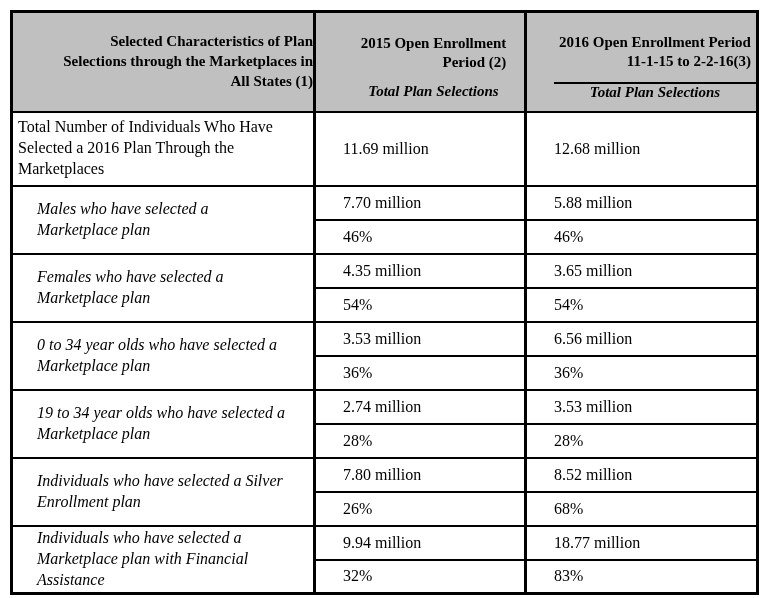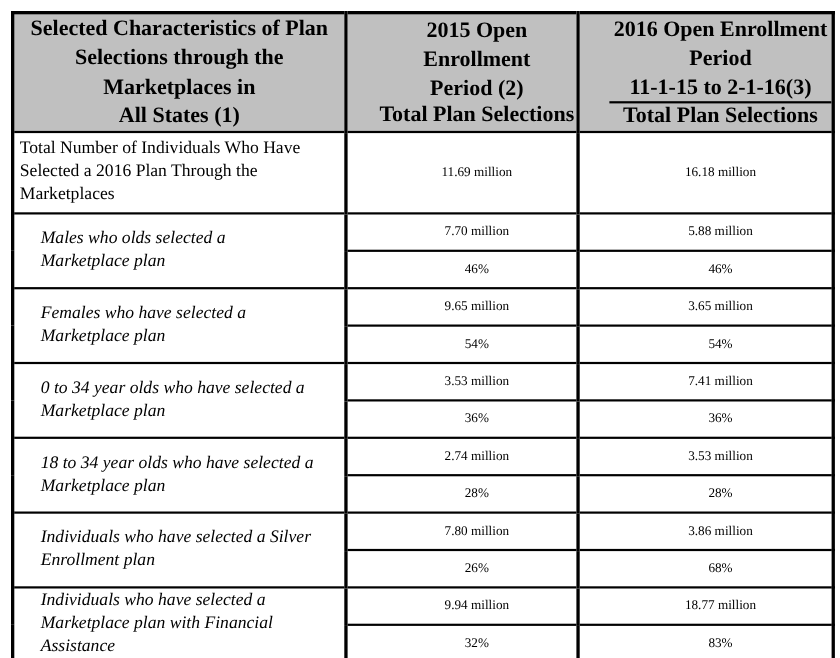--- a/index.html
+++ b/index.html
@@ -33,22 +33,22 @@
     padding:0;
     overflow:hidden;
   }
   .col-sep{border-left:3px solid var(--border);padding-left:27px;}
   tr.hdr{height:100px}
   tr.row-total{height:74px}
   tr.sub{height:34px}
   th{
     background:var(--header-bg);
     font-weight:bold;
-    font-size:20px;
-    text-align:center;
+    font-size:15px;
+    text-align:right;
     vertical-align:middle;
   }
   .hdr-char{
     white-space:pre-line;
     line-height:1.32;
   }
   .hdr-stack{
     display:flex;
     flex-direction:column;
     height:100%;
@@ -59,41 +59,42 @@
     align-items:center;
     justify-content:center;
     white-space:pre-line;
     line-height:1.3;
   }
   .hdr-sub{
     flex:1 1 auto;
     display:flex;
     align-items:center;
     justify-content:center;
+    font-style:italic;
   }
   .divided .hdr-sub{
     border-top:2px solid var(--border);
   }
   .label-cell{
     text-align:left;
     vertical-align:middle;
     font-size:16px;
     line-height:1.3;
     white-space:pre-line;
     padding-left:5px;
     padding-right:4px;
   }
   .label-italic{
     font-style:italic;
     padding-left:24px;
   }
   .val{
-    text-align:center;
+    text-align:left;
     vertical-align:middle;
-    font-size:12px;
+    font-size:16px;
     background:#fff;
   }
 </style>
 </head>
 <body>
 
 <div class="table-wrap">
   <table>
     <colgroup>
       <col class="c1">
@@ -109,83 +110,83 @@
       <th class="col-sep">
         <div class="hdr-stack">
           <div class="hdr-title">2015 Open Enrollment
 Period (2)</div>
           <div class="hdr-sub">Total Plan Selections</div>
         </div>
       </th>
       <th class="col-sep divided">
         <div class="hdr-stack">
           <div class="hdr-title">2016 Open Enrollment Period
-11-1-15 to 2-1-16(3)</div>
+11-1-15 to 2-2-16(3)</div>
           <div class="hdr-sub">Total Plan Selections</div>
         </div>
       </th>
     </tr>
 
     <tr class="row-total">
       <td class="label-cell">Total Number of Individuals Who Have
 Selected a 2016 Plan Through the
 Marketplaces</td>
       <td class="val col-sep">11.69 million</td>
-      <td class="val col-sep">16.18 million</td>
-    </tr>
-
-    <tr class="sub">
-      <td class="label-cell label-italic" rowspan="2">Males who olds selected a
+      <td class="val col-sep">12.68 million</td>
+    </tr>
+
+    <tr class="sub">
+      <td class="label-cell label-italic" rowspan="2">Males who have selected a
 Marketplace plan</td>
       <td class="val col-sep">7.70 million</td>
       <td class="val col-sep">5.88 million</td>
     </tr>
     <tr class="sub">
       <td class="val col-sep">46%</td>
       <td class="val col-sep">46%</td>
     </tr>
 
     <tr class="sub">
       <td class="label-cell label-italic" rowspan="2">Females who have selected a
 Marketplace plan</td>
-      <td class="val col-sep">9.65 million</td>
+      <td class="val col-sep">4.35 million</td>
       <td class="val col-sep">3.65 million</td>
     </tr>
     <tr class="sub">
       <td class="val col-sep">54%</td>
       <td class="val col-sep">54%</td>
     </tr>
 
     <tr class="sub">
       <td class="label-cell label-italic" rowspan="2">0 to 34 year olds who have selected a
 Marketplace plan</td>
       <td class="val col-sep">3.53 million</td>
-      <td class="val col-sep">7.41 million</td>
+      <td class="val col-sep">6.56 million</td>
     </tr>
     <tr class="sub">
       <td class="val col-sep">36%</td>
       <td class="val col-sep">36%</td>
     </tr>
 
     <tr class="sub">
-      <td class="label-cell label-italic" rowspan="2">18 to 34 year olds who have selected a
+      <td class="label-cell label-italic" rowspan="2">19 to 34 year olds who have selected a
 Marketplace plan</td>
       <td class="val col-sep">2.74 million</td>
       <td class="val col-sep">3.53 million</td>
     </tr>
     <tr class="sub">
       <td class="val col-sep">28%</td>
       <td class="val col-sep">28%</td>
     </tr>
 
     <tr class="sub">
       <td class="label-cell label-italic" rowspan="2">Individuals who have selected a Silver
 Enrollment plan</td>
       <td class="val col-sep">7.80 million</td>
-      <td class="val col-sep">3.86 million</td>
+      <td class="val col-sep">8.52 million</td>
     </tr>
     <tr class="sub">
       <td class="val col-sep">26%</td>
       <td class="val col-sep">68%</td>
     </tr>
 
     <tr class="sub">
       <td class="label-cell label-italic" rowspan="2">Individuals who have selected a
 Marketplace plan with Financial
 Assistance</td>

